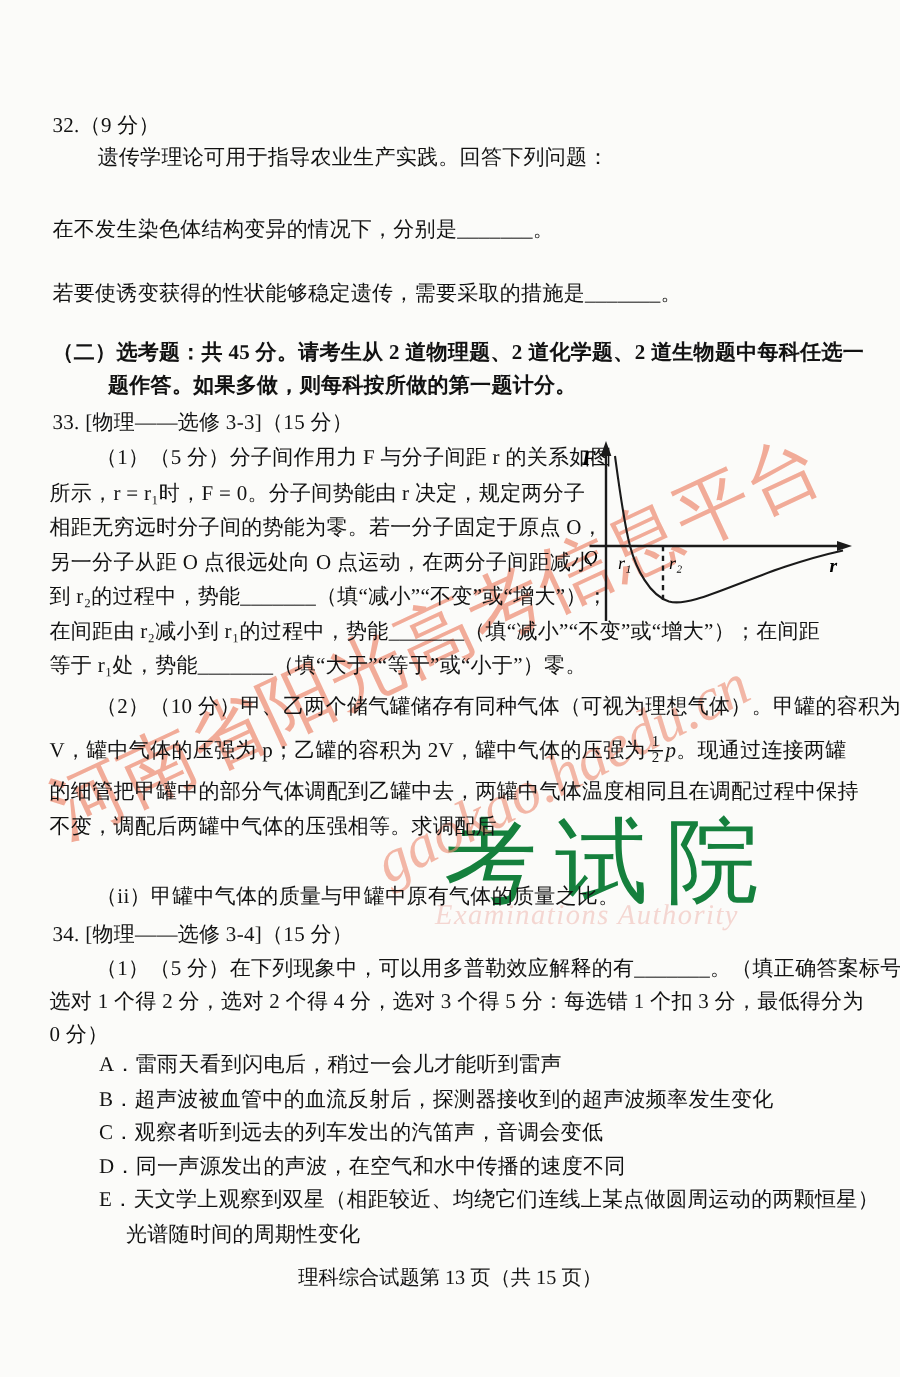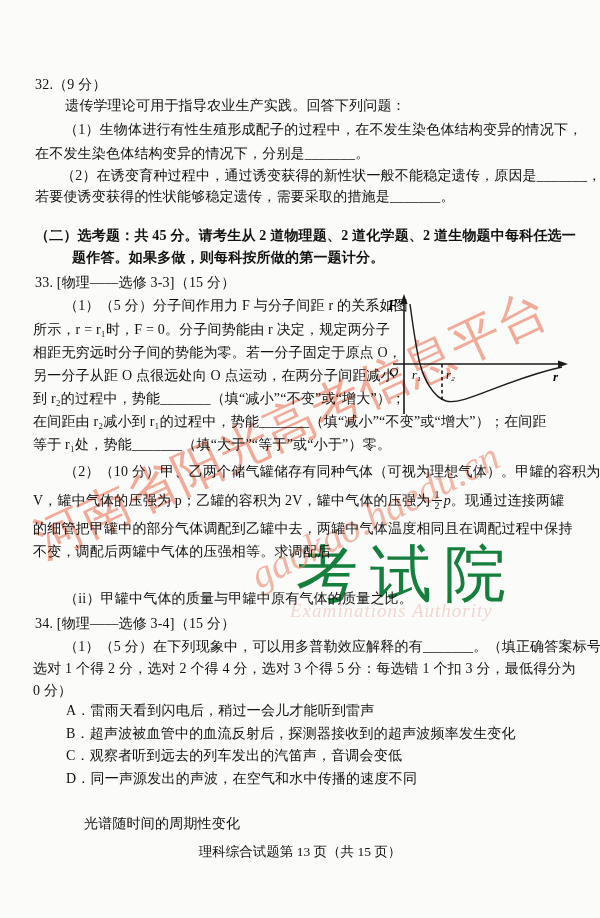--- a/index.html
+++ b/index.html
@@ -56,23 +56,21 @@
 
 <div class="page">
 
   <div class="wm wm-faint-cn">考试院</div>
   <div class="wm wm-faint-en">Examinations Authority</div>
   <div class="wm wm-cn">河南省阳光高考信息平台</div>
   <div class="wm wm-en">gaokao.haedu.cn</div>
 
   <div class="line" style="left:35px;top:76px">32.（9 分）</div>
   <div class="line" style="left:65px;top:97px">遗传学理论可用于指导农业生产实践。回答下列问题：</div>
-  <div class="line" style="left:64px;top:121px">（1）生物体进行有性生殖形成配子的过程中，在不发生染色体结构变异的情况下，</div>
   <div class="line" style="left:35px;top:145px">在不发生染色体结构变异的情况下，分别是_______。</div>
-  <div class="line" style="left:61px;top:167px">（2）在诱变育种过程中，通过诱变获得的新性状一般不能稳定遗传，原因是_______，</div>
   <div class="line" style="left:35px;top:188px">若要使诱变获得的性状能够稳定遗传，需要采取的措施是_______。</div>
 
   <div class="line bold" style="left:35px;top:227px">（二）选考题：共 45 分。请考生从 2 道物理题、2 道化学题、2 道生物题中每科任选一</div>
   <div class="line bold" style="left:72px;top:249px">题作答。如果多做，则每科按所做的第一题计分。</div>
 
   <div class="line" style="left:35px;top:274px">33. [物理——选修 3-3]（15 分）</div>
   <div class="line" style="left:64px;top:297px">（1）（5 分）分子间作用力 F 与分子间距 r 的关系如图</div>
   <div class="line" style="left:33px;top:321px">所示，r = r₁时，F = 0。分子间势能由 r 决定，规定两分子</div>
   <div class="line" style="left:33px;top:344px">相距无穷远时分子间的势能为零。若一分子固定于原点 O，</div>
   <div class="line" style="left:33px;top:367px">另一分子从距 O 点很远处向 O 点运动，在两分子间距减小</div>
@@ -106,17 +104,18 @@
   <div class="line" style="left:64px;top:590px">（ii）甲罐中气体的质量与甲罐中原有气体的质量之比。</div>
 
   <div class="line" style="left:35px;top:615px">34. [物理——选修 3-4]（15 分）</div>
   <div class="line" style="left:64px;top:638px">（1）（5 分）在下列现象中，可以用多普勒效应解释的有_______。（填正确答案标号。</div>
   <div class="line" style="left:33px;top:660px">选对 1 个得 2 分，选对 2 个得 4 分，选对 3 个得 5 分：每选错 1 个扣 3 分，最低得分为</div>
   <div class="line" style="left:33px;top:682px">0 分）</div>
   <div class="line" style="left:66px;top:702px">A．雷雨天看到闪电后，稍过一会儿才能听到雷声</div>
   <div class="line" style="left:66px;top:725px">B．超声波被血管中的血流反射后，探测器接收到的超声波频率发生变化</div>
   <div class="line" style="left:66px;top:747px">C．观察者听到远去的列车发出的汽笛声，音调会变低</div>
   <div class="line" style="left:66px;top:770px">D．同一声源发出的声波，在空气和水中传播的速度不同</div>
+  <div class="line" style="left:66px;top:792px">E．天文学上观察到双星（相距较近、均绕它们连线上某点做圆周运动的两颗恒星）</div>
   <div class="line" style="left:84px;top:815px">光谱随时间的周期性变化</div>
 
   <div class="footer" style="top:843px">理科综合试题第 13 页（共 15 页）</div>
 
 </div>
 
 </body></html>

